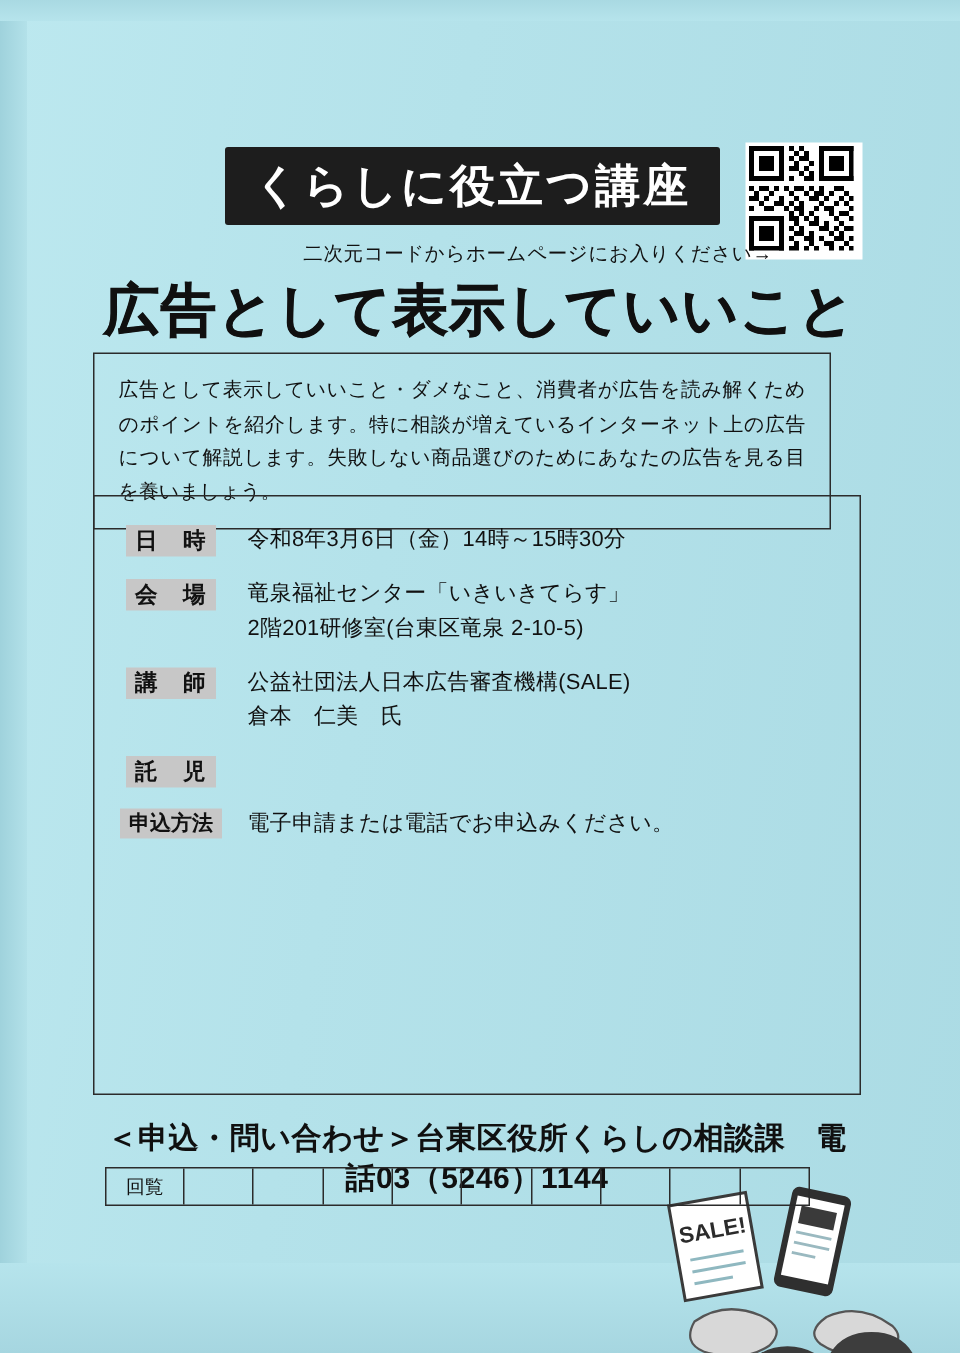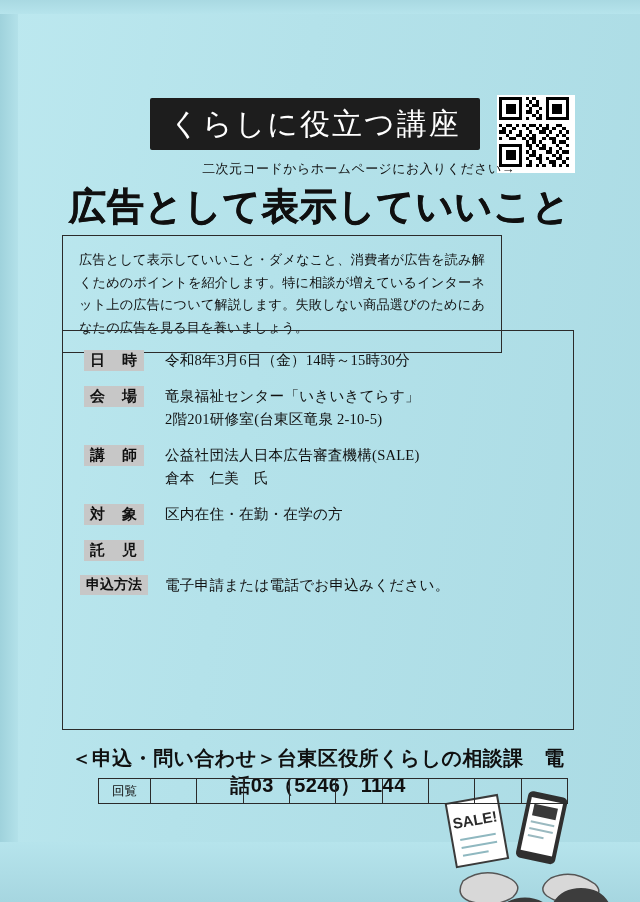--- a/index.html
+++ b/index.html
@@ -66,21 +66,21 @@
     width: 330px; height: 52px;
     background: #1d1d1d;
     border-radius: 2px;
     display: flex;
     align-items: center;
     justify-content: center;
   }
   .title-bar span {
     color: #ffffff;
     font-size: 30px;
-    font-weight: normal;
+    font-weight: bold;
     letter-spacing: 2px;
   }
 
   
   .qr {
     position: absolute;
     left: 497px; top: 95px;
     width: 74px; height: 74px;
     background: #fff;
     padding: 2px;
@@ -107,21 +107,21 @@
     font-weight: bold;
     color: #101010;
     letter-spacing: 1px;
     -webkit-text-stroke: 0.6px #101010;
   }
 
   
   .lead-box {
     position: absolute;
     left: 62px; top: 235px;
-    width: 440px;
+    width: 492px;
     min-height: 82px;
     border: 1px solid #2b2b2b;
     box-sizing: border-box;
     padding: 13px 16px 12px 16px;
   }
   .lead-box p {
     margin: 0;
     font-size: 13.2px;
     line-height: 1.72;
     color: #111;
@@ -141,21 +141,20 @@
   .rows {
     position: absolute;
     left: 0; top: 0;
     width: 100%;
     padding: 18px 0 0 0;
   }
   .row {
     display: flex;
     align-items: flex-start;
     margin-bottom: 13px;
-    font-family: Liberation Serif, serif;
   }
   .row .label {
     width: 102px;
     flex: 0 0 102px;
     text-align: center;
     font-size: 15px;
     font-weight: bold;
     color: #111;
     letter-spacing: 1px;
     padding-top: 1px;
@@ -199,21 +198,20 @@
 
   
   .circ {
     position: absolute;
     left: 70px; top: 778px;
     width: 470px;
     height: 26px;
     display: flex;
     border: 1px solid #2b2b2b;
     box-sizing: border-box;
-    margin-left: 28px;
   }
   .circ .cell {
     border-right: 1px solid #2b2b2b;
     box-sizing: border-box;
     height: 100%;
   }
   .circ .cell:last-child { border-right: none; }
   .circ .cell.first {
     width: 52px;
     flex: 0 0 52px;
@@ -371,24 +369,20 @@
         <div class="value">竜泉福祉センター「いきいきてらす」
 2階201研修室(台東区竜泉 2-10-5)</div>
       </div>
 
       <div class="row">
         <div class="label"><span class="lbl-inner">講　師</span></div>
         <div class="value">公益社団法人日本広告審査機構(SALE)
 倉本　仁美　氏</div>
       </div>
 
-      <div class="row">
-        <div class="label"><span class="lbl-inner">対　象</span></div>
-        <div class="value">区内在住・在勤・在学の方</div>
-      </div>
 
 
       <div class="row">
         <div class="label"><span class="lbl-inner">託　児</span></div>
       </div>
 
       <div class="row apply">
         <div class="label"><span class="lbl-inner">申込方法</span></div>
         <div class="value">電子申請または電話でお申込みください。</div>
       </div>

